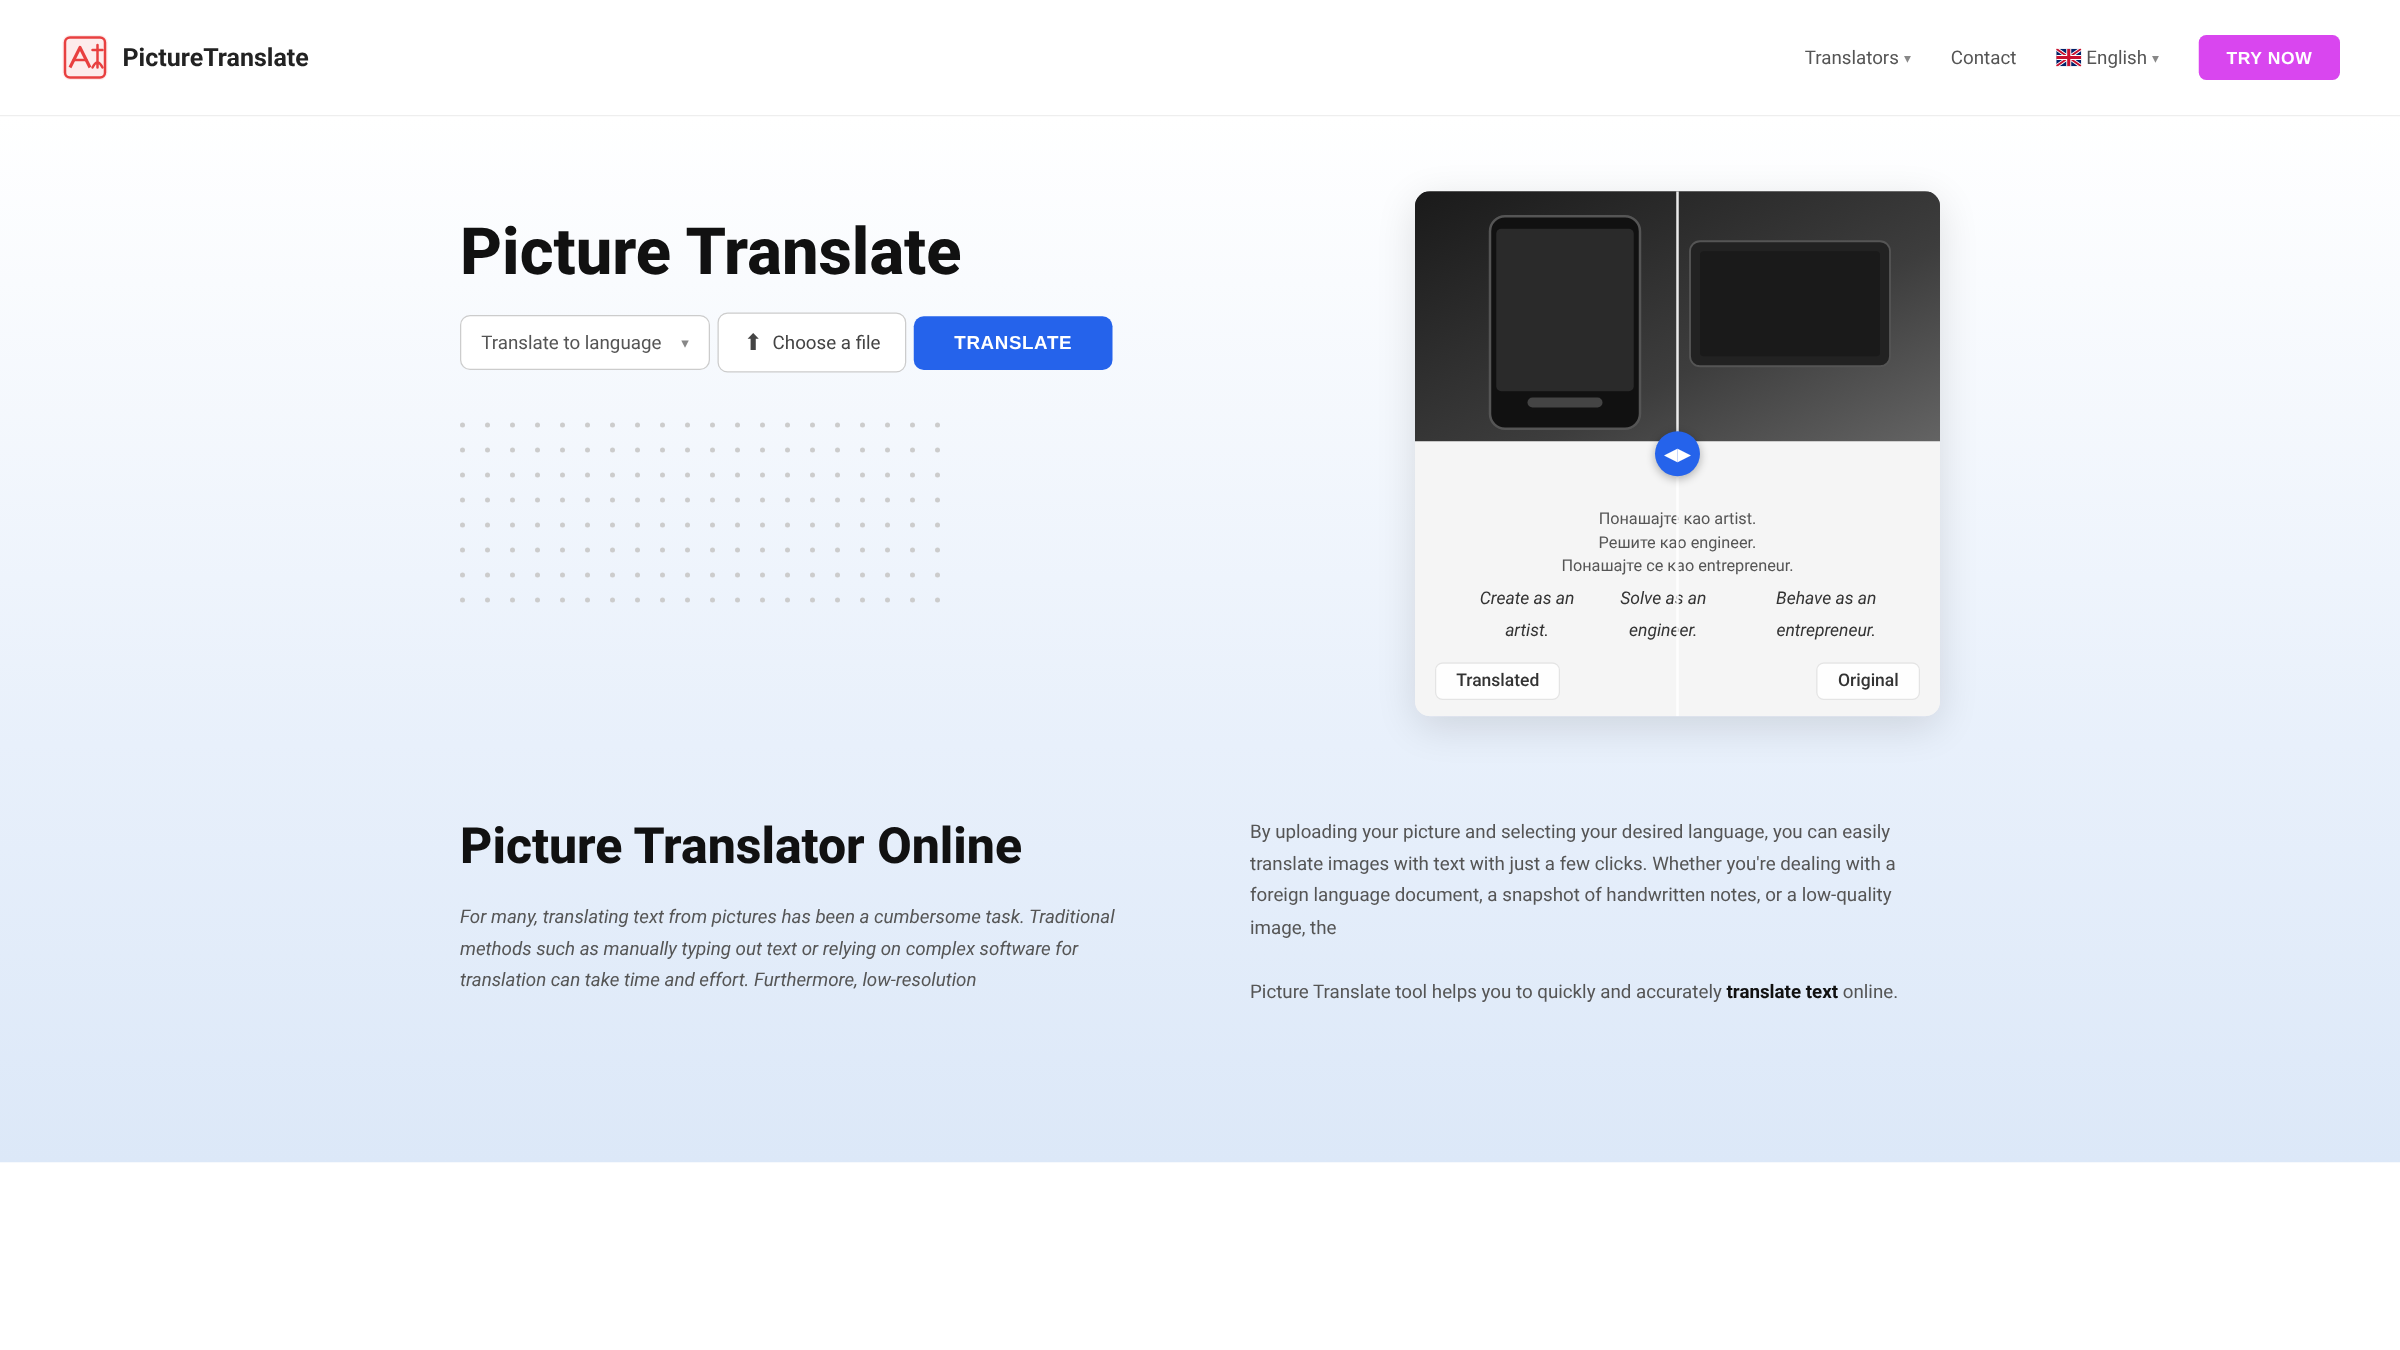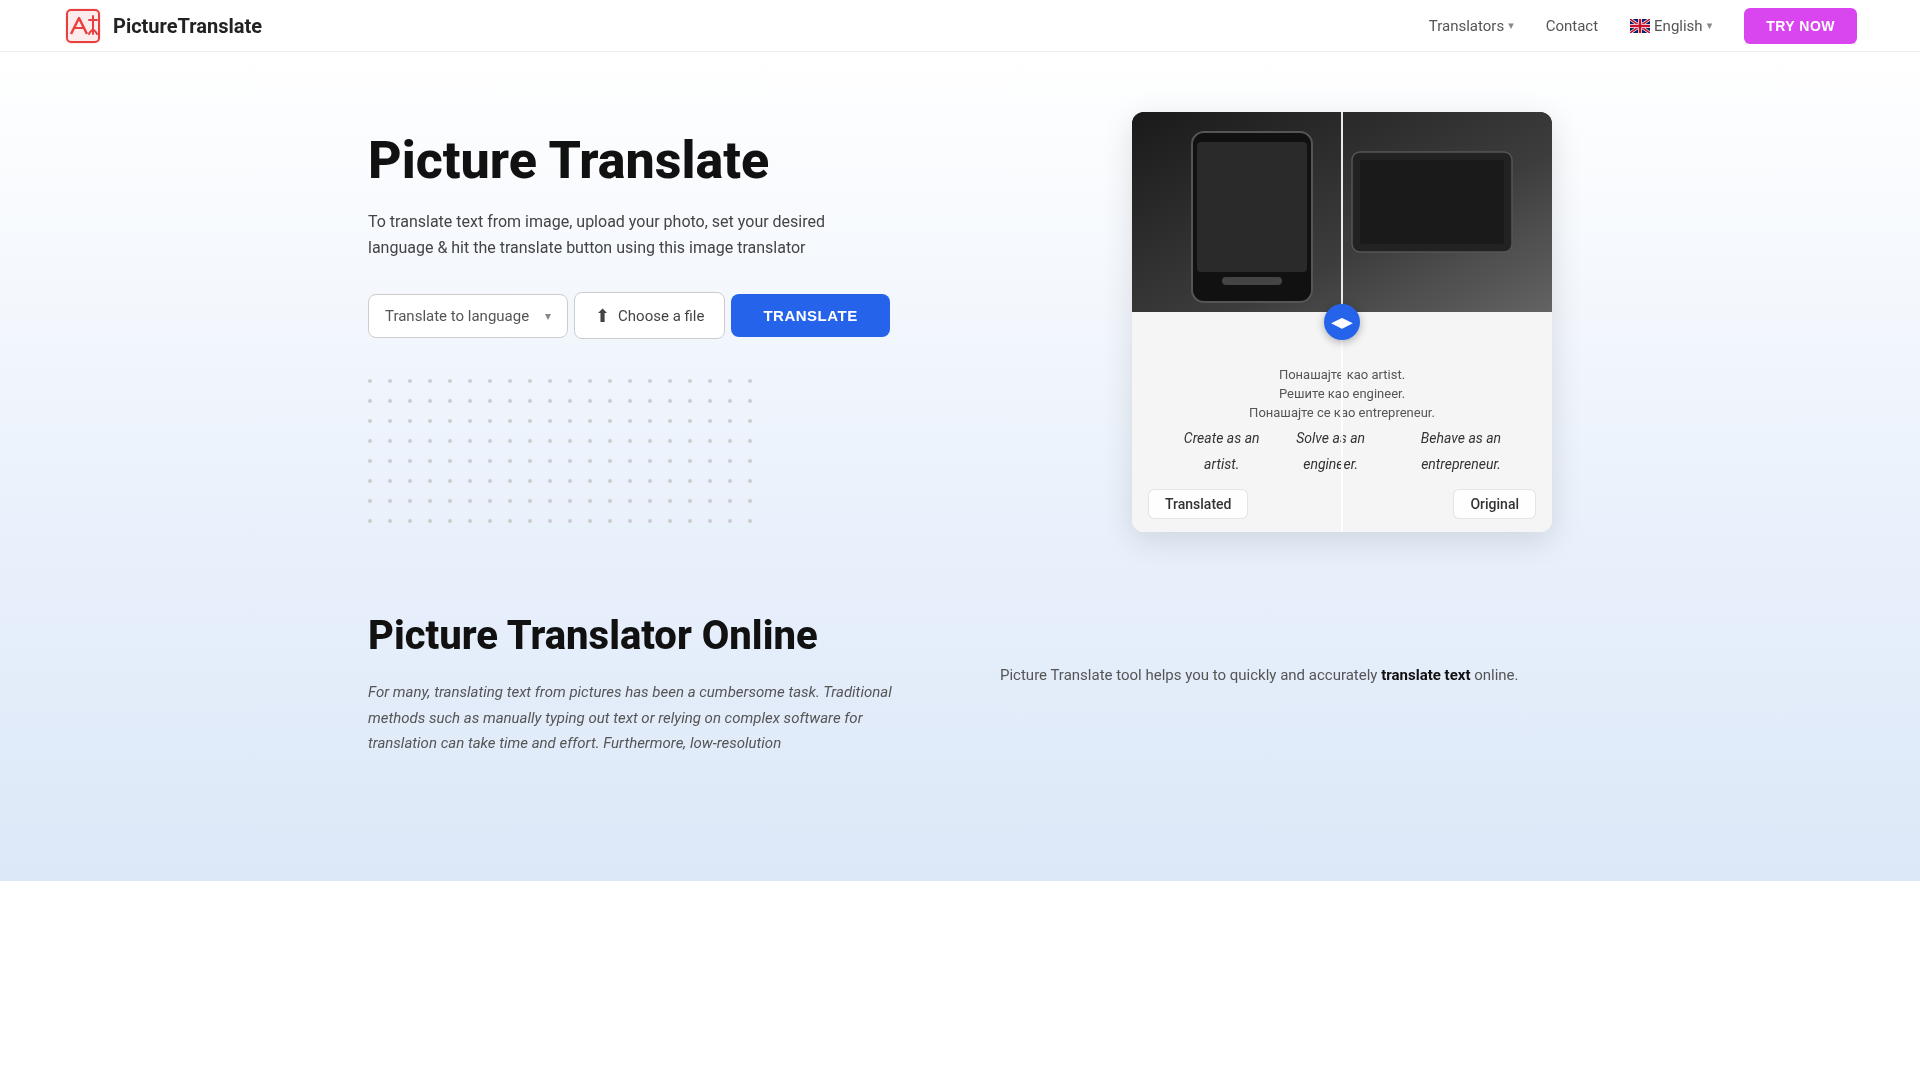--- a/index.html
+++ b/index.html
@@ -1,21 +1,21 @@
 <!DOCTYPE html>
 <html><head>
   <meta charset="utf-8">
   <style>
     * { margin: 0; padding: 0; box-sizing: border-box; }
     body { font-family: -apple-system, BlinkMacSystemFont, 'Segoe UI', Roboto, sans-serif; color: #222; background: #fff; }
 
     
     nav {
       display: flex; align-items: center; justify-content: space-between;
-      padding: 0 63px; height: 52px; border-bottom: 1px solid #eee;
+      padding: 0 48px; height: 93px; border-bottom: 1px solid #eee;
       position: sticky; top: 0; background: #fff; z-index: 100;
     }
     .nav-logo { display: flex; align-items: center; gap: 10px; text-decoration: none; color: #222; font-size: 20px; font-weight: 700; }
     .logo-icon { width: 40px; height: 40px; }
     .nav-right { display: flex; align-items: center; gap: 32px; }
     .nav-link { text-decoration: none; color: #555; font-size: 15px; display: flex; align-items: center; gap: 4px; cursor: pointer; }
     .nav-chevron { font-size: 11px; color: #888; }
     .try-now-btn {
       background: #d946ef; color: #fff; border: none; border-radius: 6px;
       padding: 10px 22px; font-size: 14px; font-weight: 700; cursor: pointer;
@@ -179,21 +179,20 @@
     </span>
     <button class="try-now-btn">TRY NOW</button>
   </div>
 </nav>
 
 <div class="bg-blue">
   <div class="hero">
 
     <div class="hero-left">
       <h1 class="hero-title">Picture Translate</h1>
-      <p class="hero-desc">To translate text from image, upload your photo, set your desired language &amp; hit the translate button using this image translator</p>
       <div class="hero-controls">
         <div class="lang-select">
           <span>Translate to language</span>
           <span class="chevron">▾</span>
         </div>
         <div class="file-btn">
           <span class="upload-icon">⬆</span>
           <span>Choose a file</span>
         </div>
         <button class="translate-btn">TRANSLATE</button>
@@ -411,20 +410,20 @@
     </div>
   </div>
 
   <div class="bottom-section">
     <div class="bottom-left">
       <h2 class="bottom-title">Picture Translator Online</h2>
       <p class="bottom-desc">For many, translating text from pictures has been a cumbersome task. Traditional methods such as manually typing out text or relying on complex software for translation can take time and effort. Furthermore, low-resolution</p>
     </div>
     <div class="bottom-right">
       <p class="bottom-right-text">
-        <br><br>
+        <span>By uploading your picture and selecting your desired language, you can easily translate images with text with just a few clicks. Whether you're dealing with a foreign language document, a snapshot of handwritten notes, or a low-quality image, the</span><br><br>
         <span>Picture Translate tool helps you to quickly and accurately</span>
         <strong class="bold-link">translate text</strong>
         <span>online.</span>
       </p>
     </div>
   </div>
 </div>
 
 </body></html>

